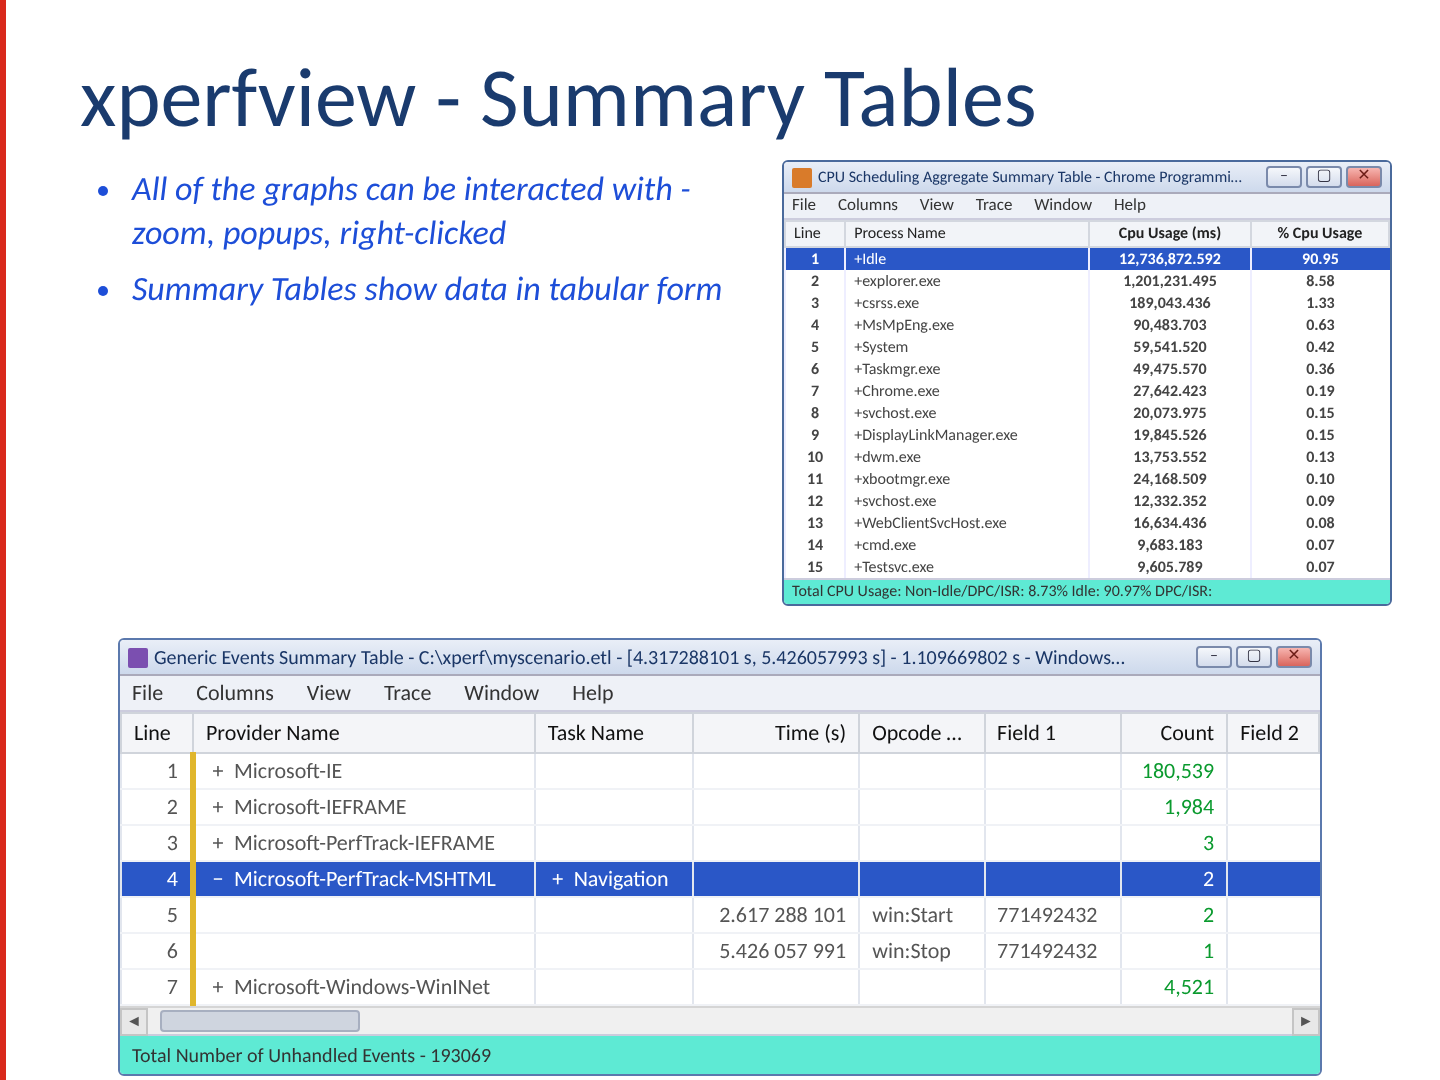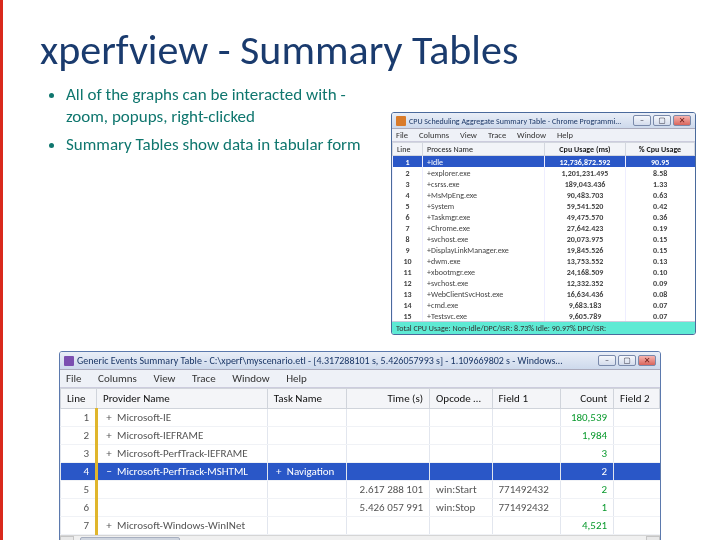--- a/index.html
+++ b/index.html
@@ -26,36 +26,36 @@
     line-height: 1.05;
   }
   .content-row {
     display: flex;
     gap: 12px;
     padding: 0 24px 0 48px;
     align-items: flex-start;
   }
   .bullets {
     flex: 1;
-    color: #0f766e;
+    color: #1d4ed8;
     font-size: 17px;
     line-height: 1.3;
+    font-style: italic;
   }
   .bullets ul { padding-left: 18px; margin: 4px 0; }
   .bullets li { margin-bottom: 6px; }
 
   
   .small-window {
     width: 305px;
     border: 1px solid #4a6a9c;
     border-radius: 3px;
     background: #fff;
     font-size: 8px;
     overflow: hidden;
-    margin-top: 32px;
   }
   .win-titlebar {
     background: linear-gradient(#e9eef7,#cdd9ec);
     display: flex;
     align-items: center;
     padding: 2px 4px;
     gap: 3px;
     border-bottom: 1px solid #aab;
   }
   .win-titlebar .wicon {

